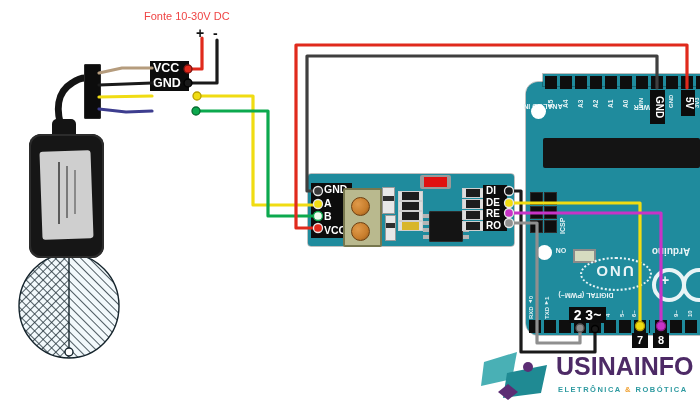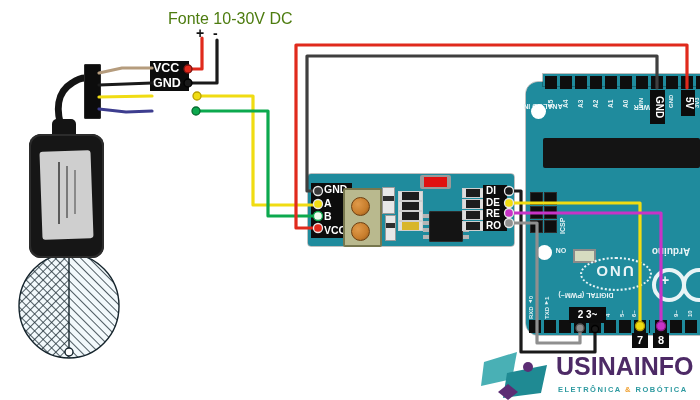--- a/index.html
+++ b/index.html
@@ -22,21 +22,21 @@
   .icsp i{background:#0e0e0e;outline:1px solid #2c2c2c;}
   .tag{background:#0c0c0c;color:#fff;font-weight:bold;text-align:center;}
   .screw{border-radius:50%;background:radial-gradient(circle at 35% 35%,#e09a4a,#c77d2c 60%,#8a5216);border:1px solid #6e3f10;}
   svg{display:block;}
 </style>
 </head>
 <body>
 
 <div id="stage">
 
-  <div class="abs" style="left:168px;top:10px;font-size:16px;color:#4d7c0f;">Fonte 10-30V DC</div>
+  <div class="abs" style="left:144px;top:10px;font-size:11px;color:#ef4444;">Fonte 10-30V DC</div>
   <div class="abs" style="left:196px;top:25px;font-size:14px;font-weight:bold;color:#111;">+</div>
   <div class="abs" style="left:213px;top:25px;font-size:14px;font-weight:bold;color:#111;">-</div>
 
   <svg class="abs" style="left:0;top:0;" width="180" height="400">
     <defs>
       <pattern id="h1" width="6" height="6" patternUnits="userSpaceOnUse" patternTransform="rotate(45)">
         <line x1="0" y1="0" x2="0" y2="6" stroke="#25343c" stroke-width="1.6"></line>
       </pattern>
       <pattern id="h2" width="6" height="6" patternUnits="userSpaceOnUse" patternTransform="rotate(-45)">
         <line x1="0" y1="0" x2="0" y2="6" stroke="#25343c" stroke-width="1.6"></line>
@@ -152,21 +152,21 @@
   <div class="abs silk" style="left:661px;top:272px;font-size:14px;">+</div>
 
   <div class="abs silk r180" style="left:533px;top:292px;width:106px;font-size:7px;text-align:center;">DIGITAL (PWM~)</div>
   <div class="abs silk vt180" style="left:527px;top:295px;height:24px;font-size:6px;">RXD▴0</div>
   <div class="abs silk vt180" style="left:543px;top:295px;height:24px;font-size:6px;">TXD▾1</div>
   <div class="abs silk vt180" style="left:605px;top:301px;height:16px;font-size:6px;">4</div>
   <div class="abs silk vt180" style="left:619px;top:301px;height:16px;font-size:6px;">5~</div>
   <div class="abs silk vt180" style="left:631px;top:301px;height:16px;font-size:6px;">6~</div>
   <div class="abs silk vt180" style="left:673px;top:301px;height:16px;font-size:6px;">9~</div>
   <div class="abs silk vt180" style="left:687px;top:301px;height:16px;font-size:6px;">10</div>
-  <div class="abs tag" style="left:569px;top:307px;width:37px;height:16px;font-size:10px;line-height:16px;">2 3~</div>
+  <div class="abs tag" style="left:569px;top:307px;width:37px;height:16px;font-size:14px;line-height:16px;">2 3~</div>
 
   <svg class="abs" style="left:0;top:0;pointer-events:none;" width="700" height="400">
     <g fill="none" stroke-linejoin="round" stroke-linecap="round" stroke-width="3.2">
       <polyline points="99,73 122,68 152,68" stroke="#b59c7d"></polyline>
       <polyline points="99,85 152,83" stroke="#1a1a1a"></polyline>
       <polyline points="99,97 152,96" stroke="#f0dc12"></polyline>
       <polyline points="99,109 126,112 152,111" stroke="#3d3d8f"></polyline>
       <polyline points="188,69 202,69 202,38" stroke="#e02a1c"></polyline>
       <polyline points="188,83 217,83 217,40" stroke="#1a1a1a"></polyline>
       <polyline points="197,96 253,96 253,205 314,205" stroke="#f0dc12"></polyline>

